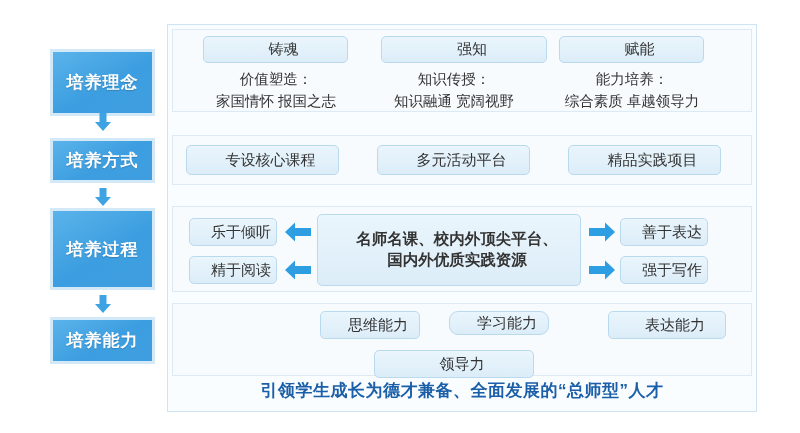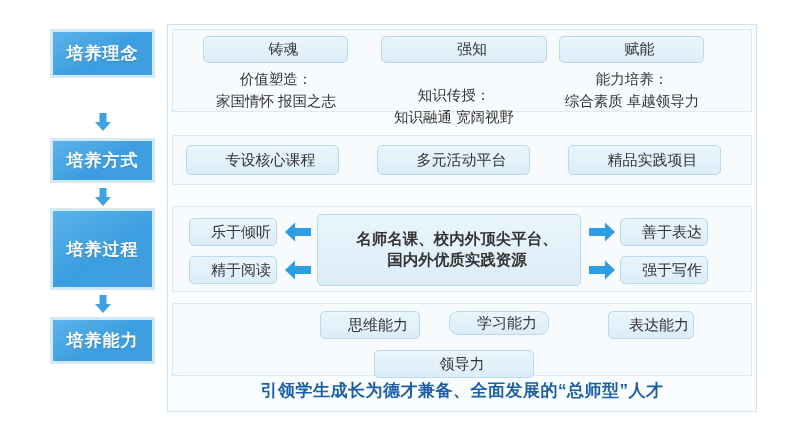--- a/index.html
+++ b/index.html
@@ -42,21 +42,21 @@
     background: linear-gradient(150deg, #5bb3ea 0%, #3c9ee0 55%, #3f9ee0 100%);
     color: #ffffff;
     font-size: 17px;
     font-weight: bold;
     letter-spacing: 1px;
     display: flex;
     align-items: center;
     justify-content: center;
     text-shadow: 0 1px 1px rgba(0,0,0,.18);
   }
-  #side-ideas   { top: 29px;  height: 49px; }
+  #side-ideas   { top: 49px;  height: 67px; }
   #side-methods { top: 138px; height: 45px; }
   #side-process { top: 208px; height: 82px; }
   #side-ability { top: 317px; height: 47px; }
 
   
   .down-arrow {
     position: absolute;
     left: 93px;
     width: 20px; height: 20px;
     color: #3fa3e3;
@@ -90,21 +90,21 @@
   .sub-text {
     position: absolute;
     width: 180px;
     font-size: 14.5px;
     color: #333333;
     text-align: center;
     line-height: 1.5;
     white-space: pre-line;
   }
   #sub-zhuhun   { left: 186px; top: 69px; }
-  #sub-qiangzhi { left: 364px; top: 69px; margin-top: 16px; }
+  #sub-qiangzhi { left: 364px; top: 69px; }
   #sub-funeng   { left: 542px; top: 69px; }
 
   
   #chip-course   { left: 186px; top: 145px; width: 153px; height: 30px; }
   #chip-platform { left: 377px; top: 145px; width: 153px; height: 30px; }
   #chip-project  { left: 568px; top: 145px; width: 153px; height: 30px; }
 
   
   #chip-listen  { left: 189px; top: 218px; width: 88px; height: 28px; }
   #chip-read    { left: 189px; top: 256px; width: 88px; height: 28px; }
@@ -125,21 +125,21 @@
   .side-arrow svg { width: 28px; height: 22px; display: block; }
   #arrow-left-1  { left: 284px; top: 221px; }
   #arrow-left-2  { left: 284px; top: 259px; }
   #arrow-right-1 { left: 588px; top: 221px; }
   #arrow-right-2 { left: 588px; top: 259px; }
 
   
   #chip-understand { left: 191px; top: 311px; width: 100px; height: 28px; }
   #chip-thinking   { left: 320px; top: 311px; width: 100px; height: 28px; }
   #chip-learning   { left: 449px; top: 311px; width: 100px; height: 24px; border-radius: 9px; }
-  #chip-expression { left: 608px; top: 311px; width: 86px; height: 28px; }
+  #chip-expression { left: 608px; top: 311px; width: 118px; height: 28px; }
   #chip-leadership { left: 374px; top: 350px; width: 160px; height: 28px; }
 
   
   #slogan {
     position: absolute;
     left: 167px; top: 379px;
     width: 590px;
     text-align: center;
     font-size: 17px;
     font-weight: bold;

